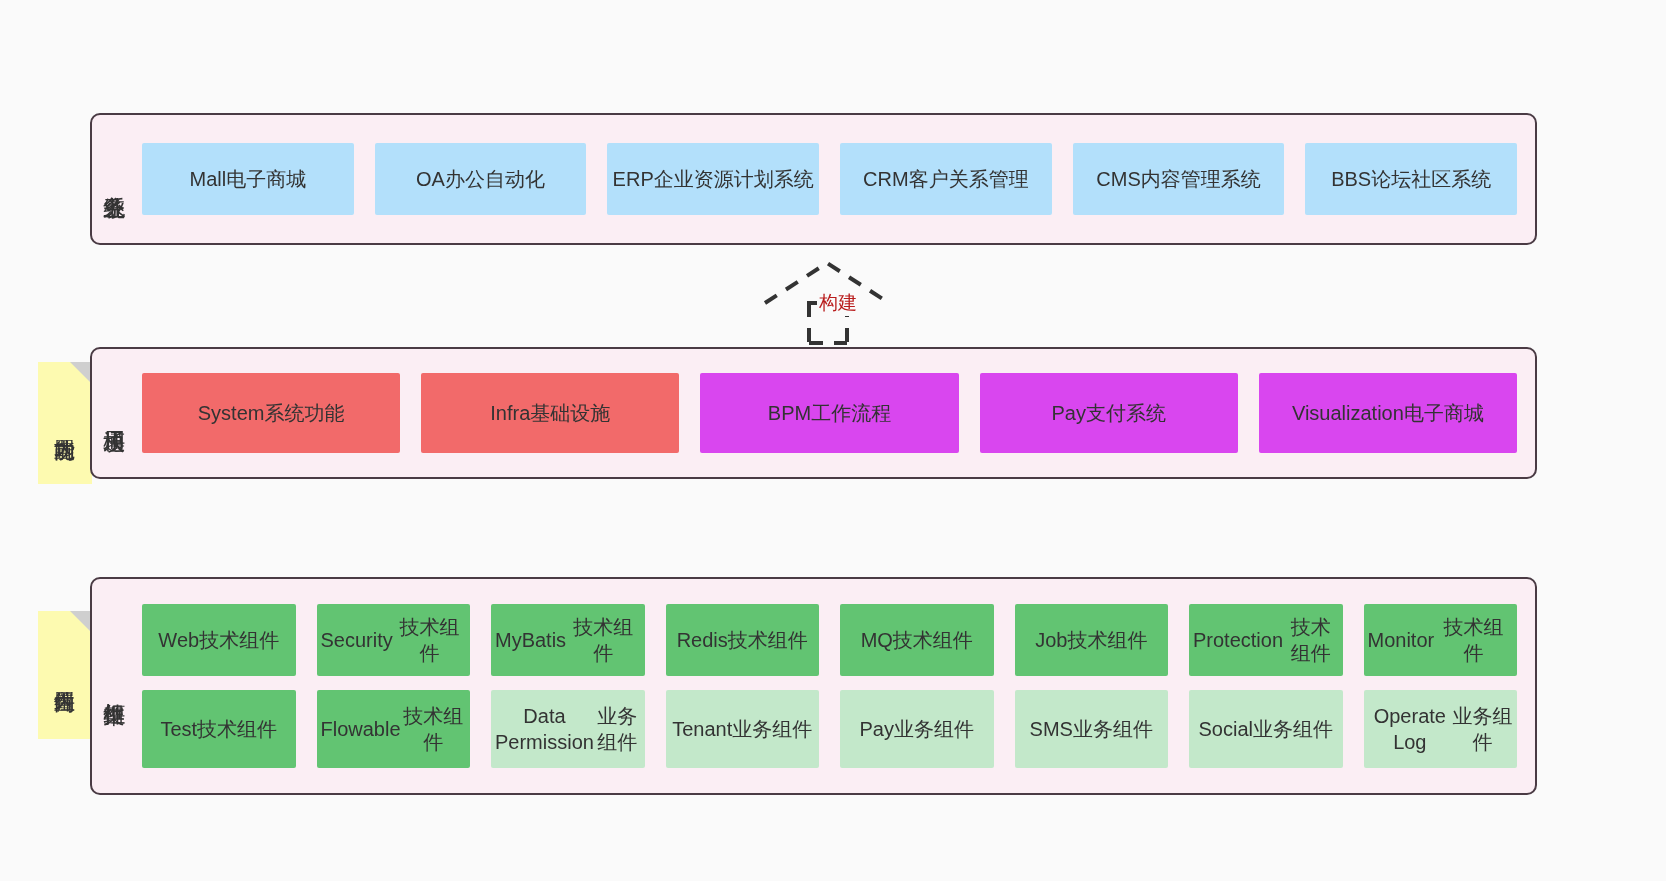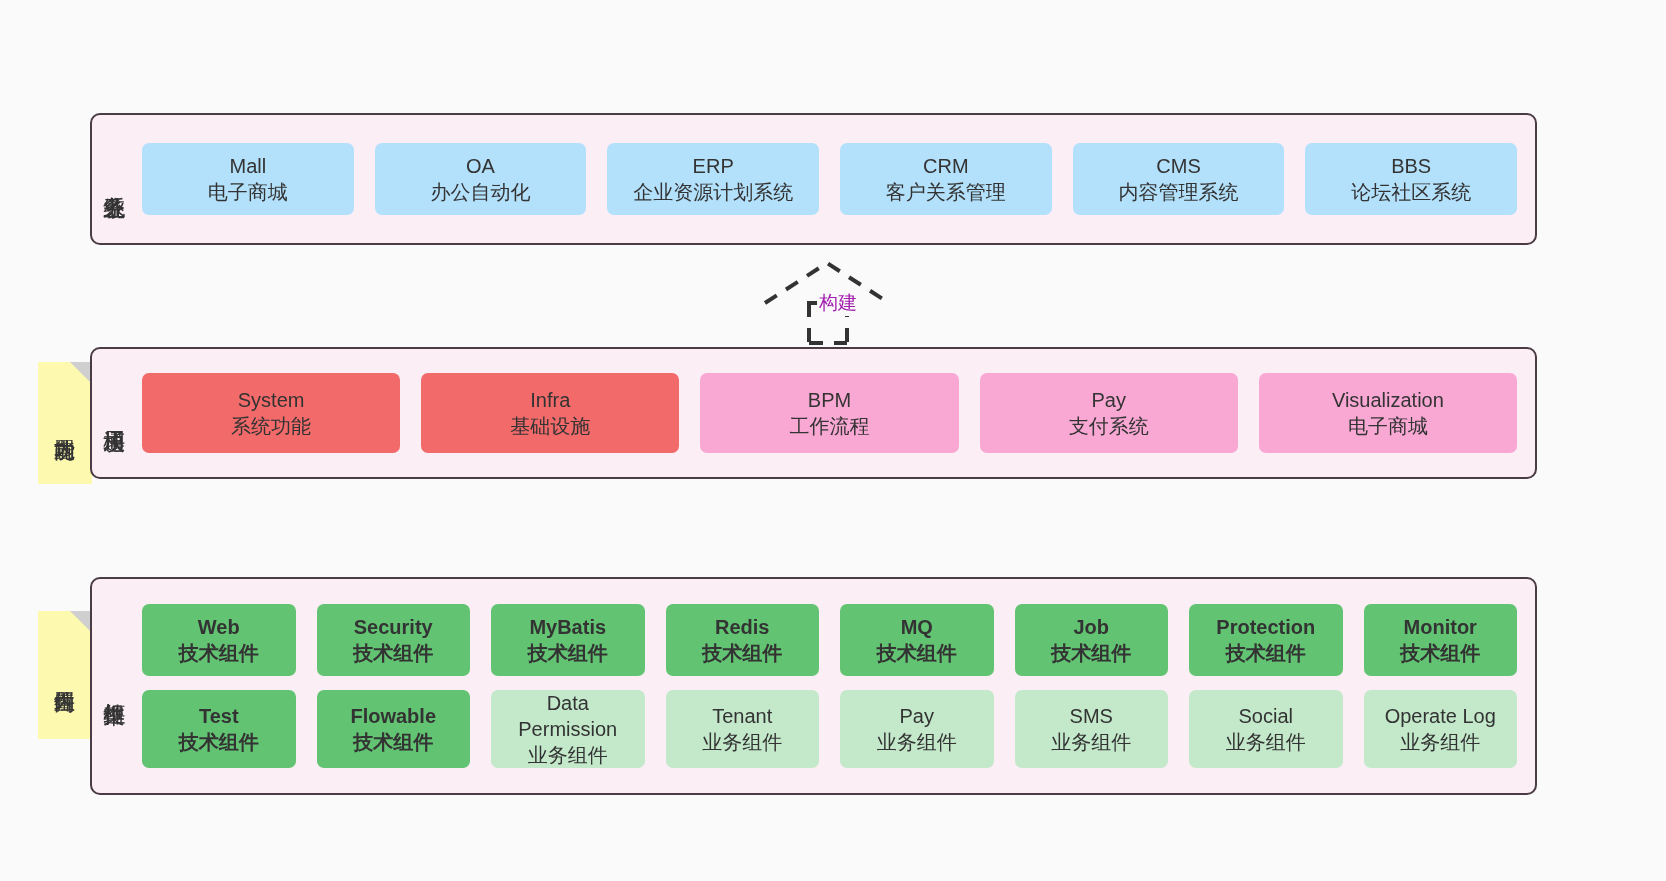--- a/index.html
+++ b/index.html
@@ -64,45 +64,45 @@
   .row {
     display: flex;
     flex-direction: row;
     gap: 21px;
     align-items: stretch;
   }
 
   .card {
     flex: 1 1 0;
     box-sizing: border-box;
-    border-radius: 7px;
-    display: flex;
-    flex-direction: column;
+    border-radius: 2px;
+    display: flex;
+    flex-direction: row;
     align-items: center;
     justify-content: center;
     text-align: center;
     padding: 6px 4px;
     line-height: 1.30;
     user-select: none;
   }
   .card .card-title {
     font-size: 20px;
     color: #333333;
     white-space: normal;
   }
   .card .card-sub {
     font-size: 20px;
     color: #333333;
   }
 
   
   .c-blue      { background: #b3e0fb; }
   .c-red       { background: #f26a6a; }
-  .c-pink      { background: #f9a8d4; }
-  .c-green     { background: #62c472; font-weight: bold; }
+  .c-pink      { background: #d946ef; }
+  .c-green     { background: #62c472; }
   .c-lightgrn  { background: #c3e8ca; }
 
   
   #layer-business { left: 90px; top: 113px; width: 1447px; height: 132px; }
   #layer-business .card { height: 72px; }
 
   
   #layer-common { left: 90px; top: 347px; width: 1447px; height: 132px; }
   #layer-common .card { height: 80px; justify-content: center; }
 
@@ -137,21 +137,21 @@
   }
   #note-builtin-features   { left: 38px; top: 362px; width: 54px; height: 122px; }
   #note-builtin-components { left: 38px; top: 611px; width: 54px; height: 128px; }
 
   
   .arrow { position: absolute; }
   .arrow svg { display: block; overflow: visible; }
   .arrow .arrow-label {
     position: absolute;
     font-size: 19px;
-    color: #a21caf;
+    color: #b91c1c;
     background: #fafafa;
     padding: 0 2px;
     white-space: nowrap;
     user-select: none;
   }
   #arrow-build     { left: 755px; top: 255px; width: 165px; height: 90px; }
   #arrow-build .arrow-label   { left: 62px; top: 35px; }
   #arrow-implement { left: 770px; top: 487px; width: 165px; height: 90px; }
   #arrow-implement .arrow-label { left: 62px; top: 35px; }
 </style>

